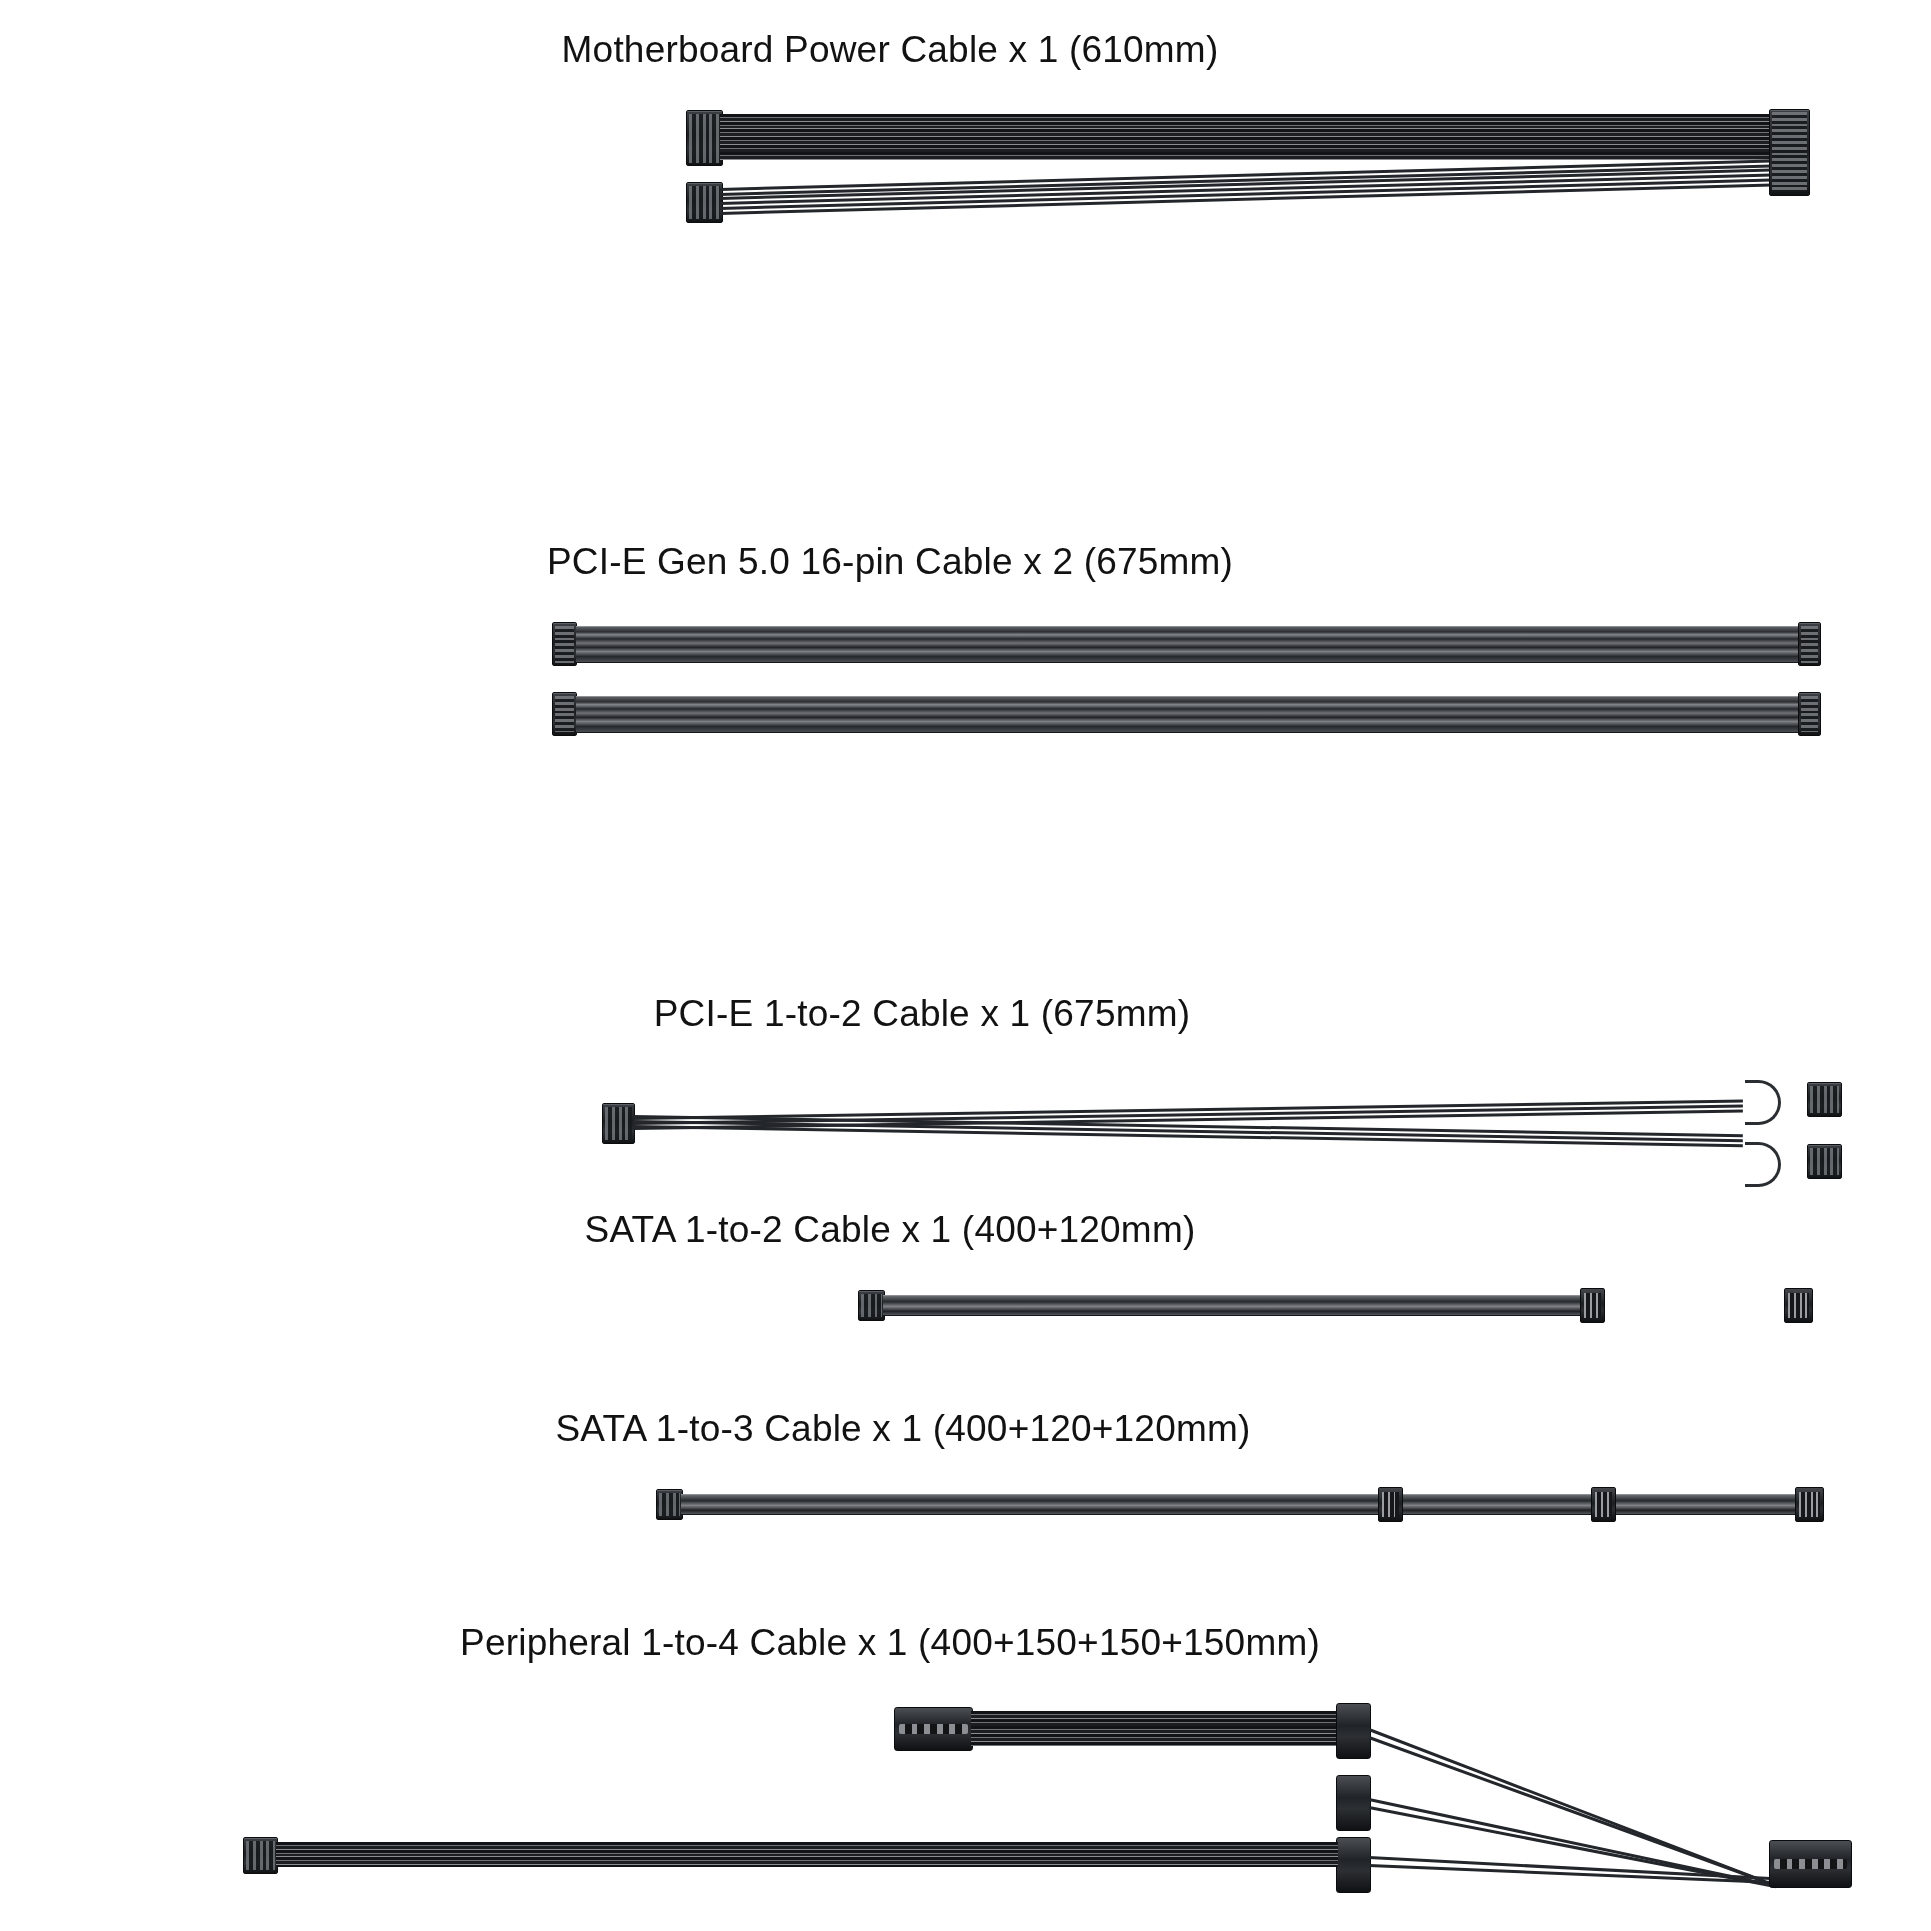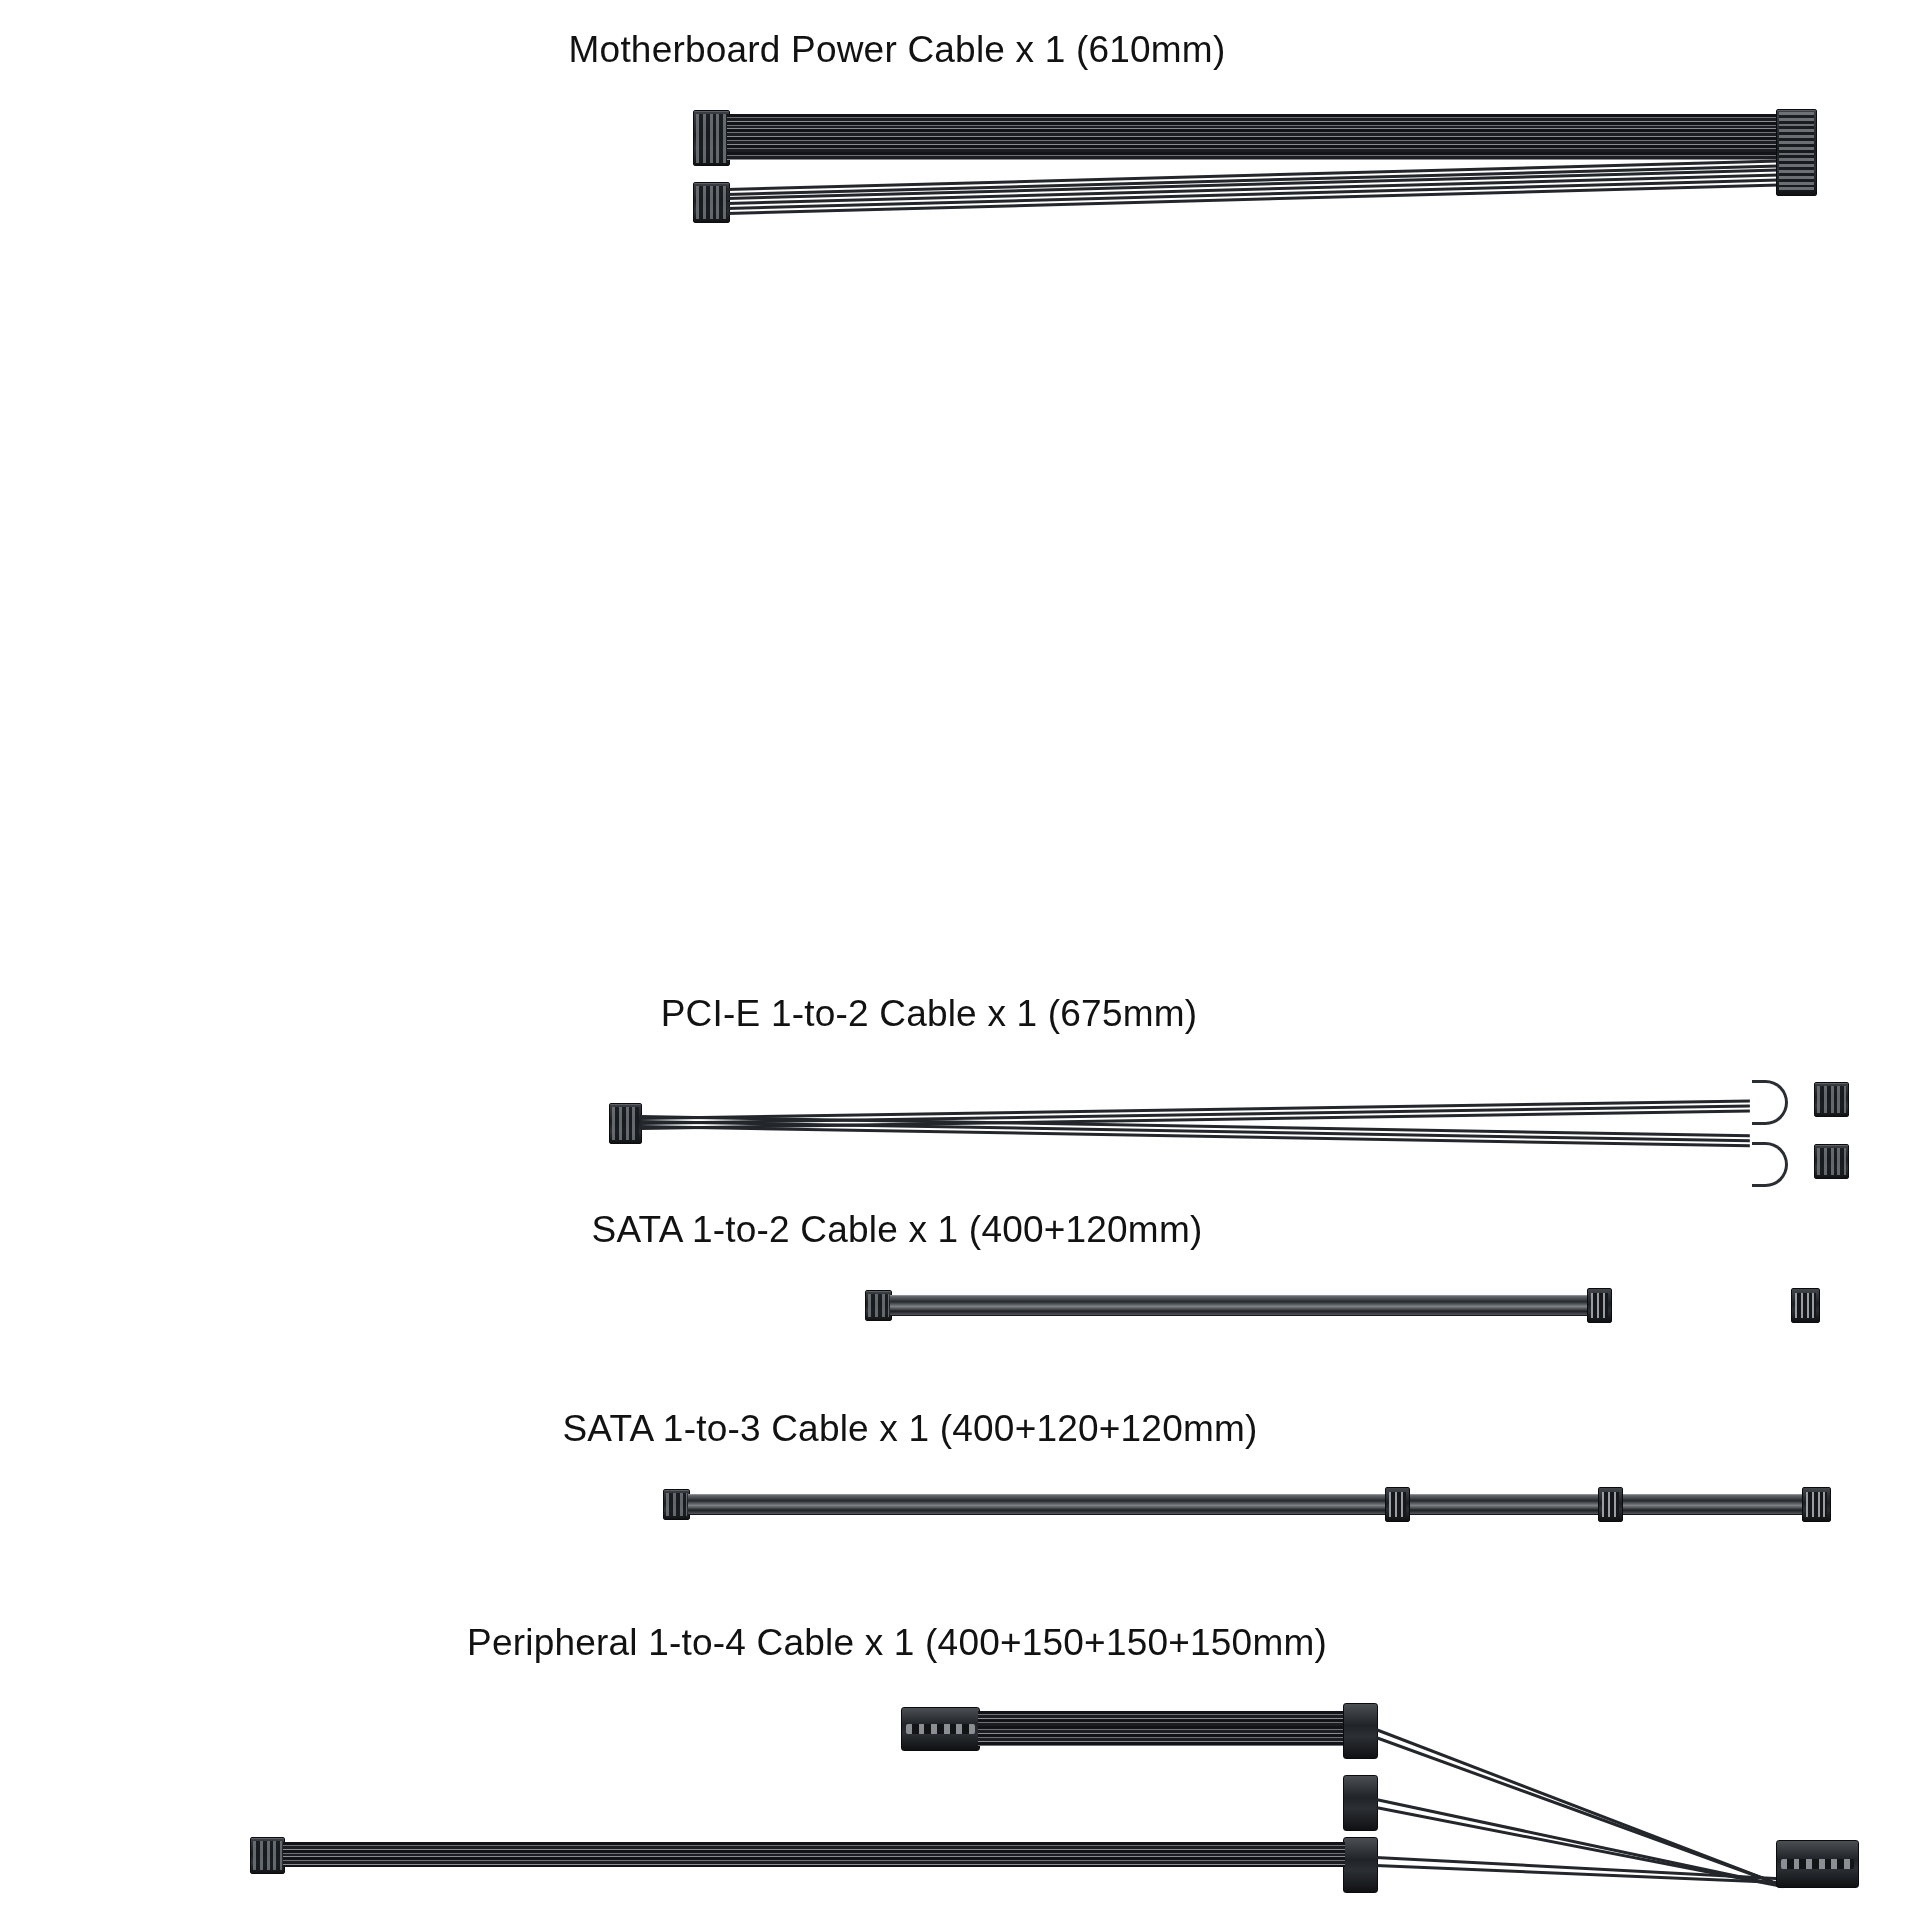--- a/index.html
+++ b/index.html
@@ -15,21 +15,21 @@
     overflow: hidden;
   }
   #sheet {
     position: relative;
     width: 1931px;
     height: 1931px;
     background: #ffffff;
   }
   .group {
     position: absolute;
-    left: 11px;
+    left: 4px;
     width: 1772px;
   }
   .caption {
     text-align: center;
     font-size: 37px;
     font-weight: 400;
     letter-spacing: 0.2px;
     color: #121212;
     white-space: nowrap;
   }
@@ -149,20 +149,42 @@
       <div class="skew" style="left:716px; top:112px; width:1052px; height:2.9px; transform: rotate(-1.55deg);"></div>
       <div class="skew" style="left:716px; top:117px; width:1052px; height:2.9px; transform: rotate(-1.55deg);"></div>
 
       <div class="conn vpins" style="left:1765px; top:13.5px; width:39px; height:85px;">
           <div class="pins"></div>
         </div>
     </div>
   </div>
 
 
+  <div class="group" style="top:541px;">
+    <div class="caption">PCI-E Gen 5.0 16-pin Cable x 2 (675mm)</div>
+
+    <div class="cable-row" style="top:66px; left:0; width:1931px; height:126px;">
+
+      <div class="conn vpins" style="left:548px; top:15.4px; width:23px; height:42px;">
+          <div class="pins"></div>
+        </div>
+      <div class="sleeve" style="left:572px; top:19.3px; width:1222px; height:35px;"></div>
+      <div class="conn vpins" style="left:1794px; top:15.4px; width:21px; height:42px;">
+          <div class="pins"></div>
+        </div>
+
+      <div class="conn vpins" style="left:548px; top:85px; width:23px; height:42px;">
+          <div class="pins"></div>
+        </div>
+      <div class="sleeve" style="left:572px; top:89px; width:1222px; height:35px;"></div>
+      <div class="conn vpins" style="left:1794px; top:85px; width:21px; height:42px;">
+          <div class="pins"></div>
+        </div>
+    </div>
+  </div>
 
 
   <div class="group" style="top:993px;margin-left:32px;">
     <div class="caption">PCI-E 1-to-2 Cable x 1 (675mm)</div>
 
     <div class="cable-row" style="top:68px; left:0; width:1931px; height:116px;">
 
       <div class="conn" style="left:566px; top:42px; width:31px; height:39px;">
           <div class="pins"></div>
         </div>

